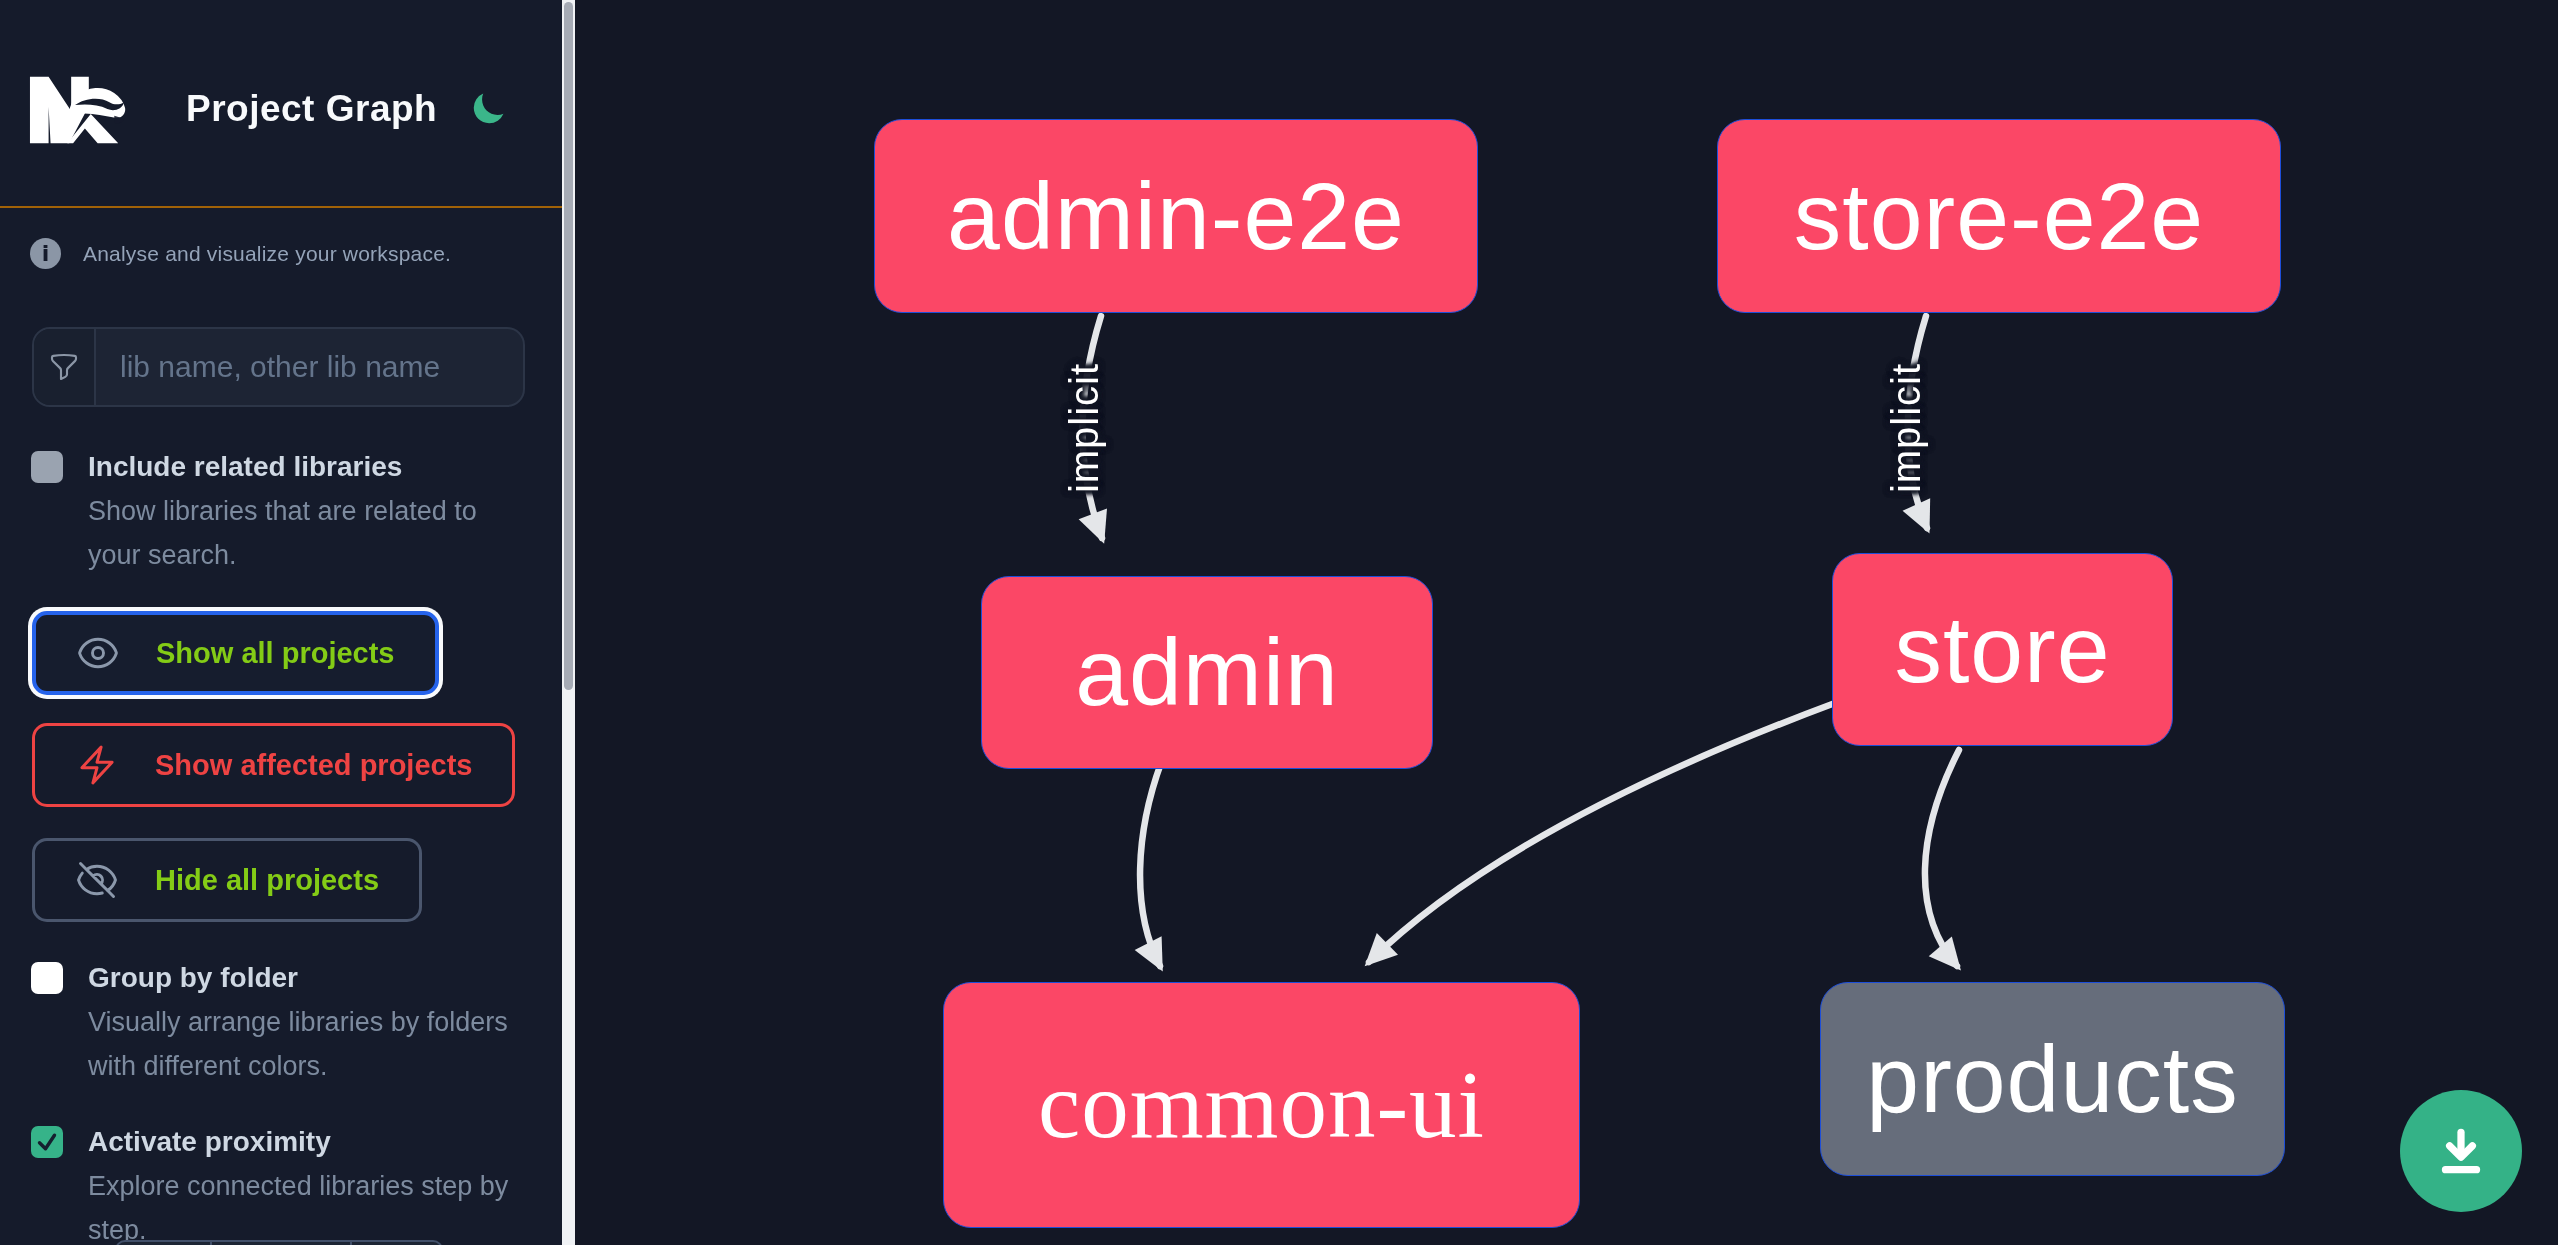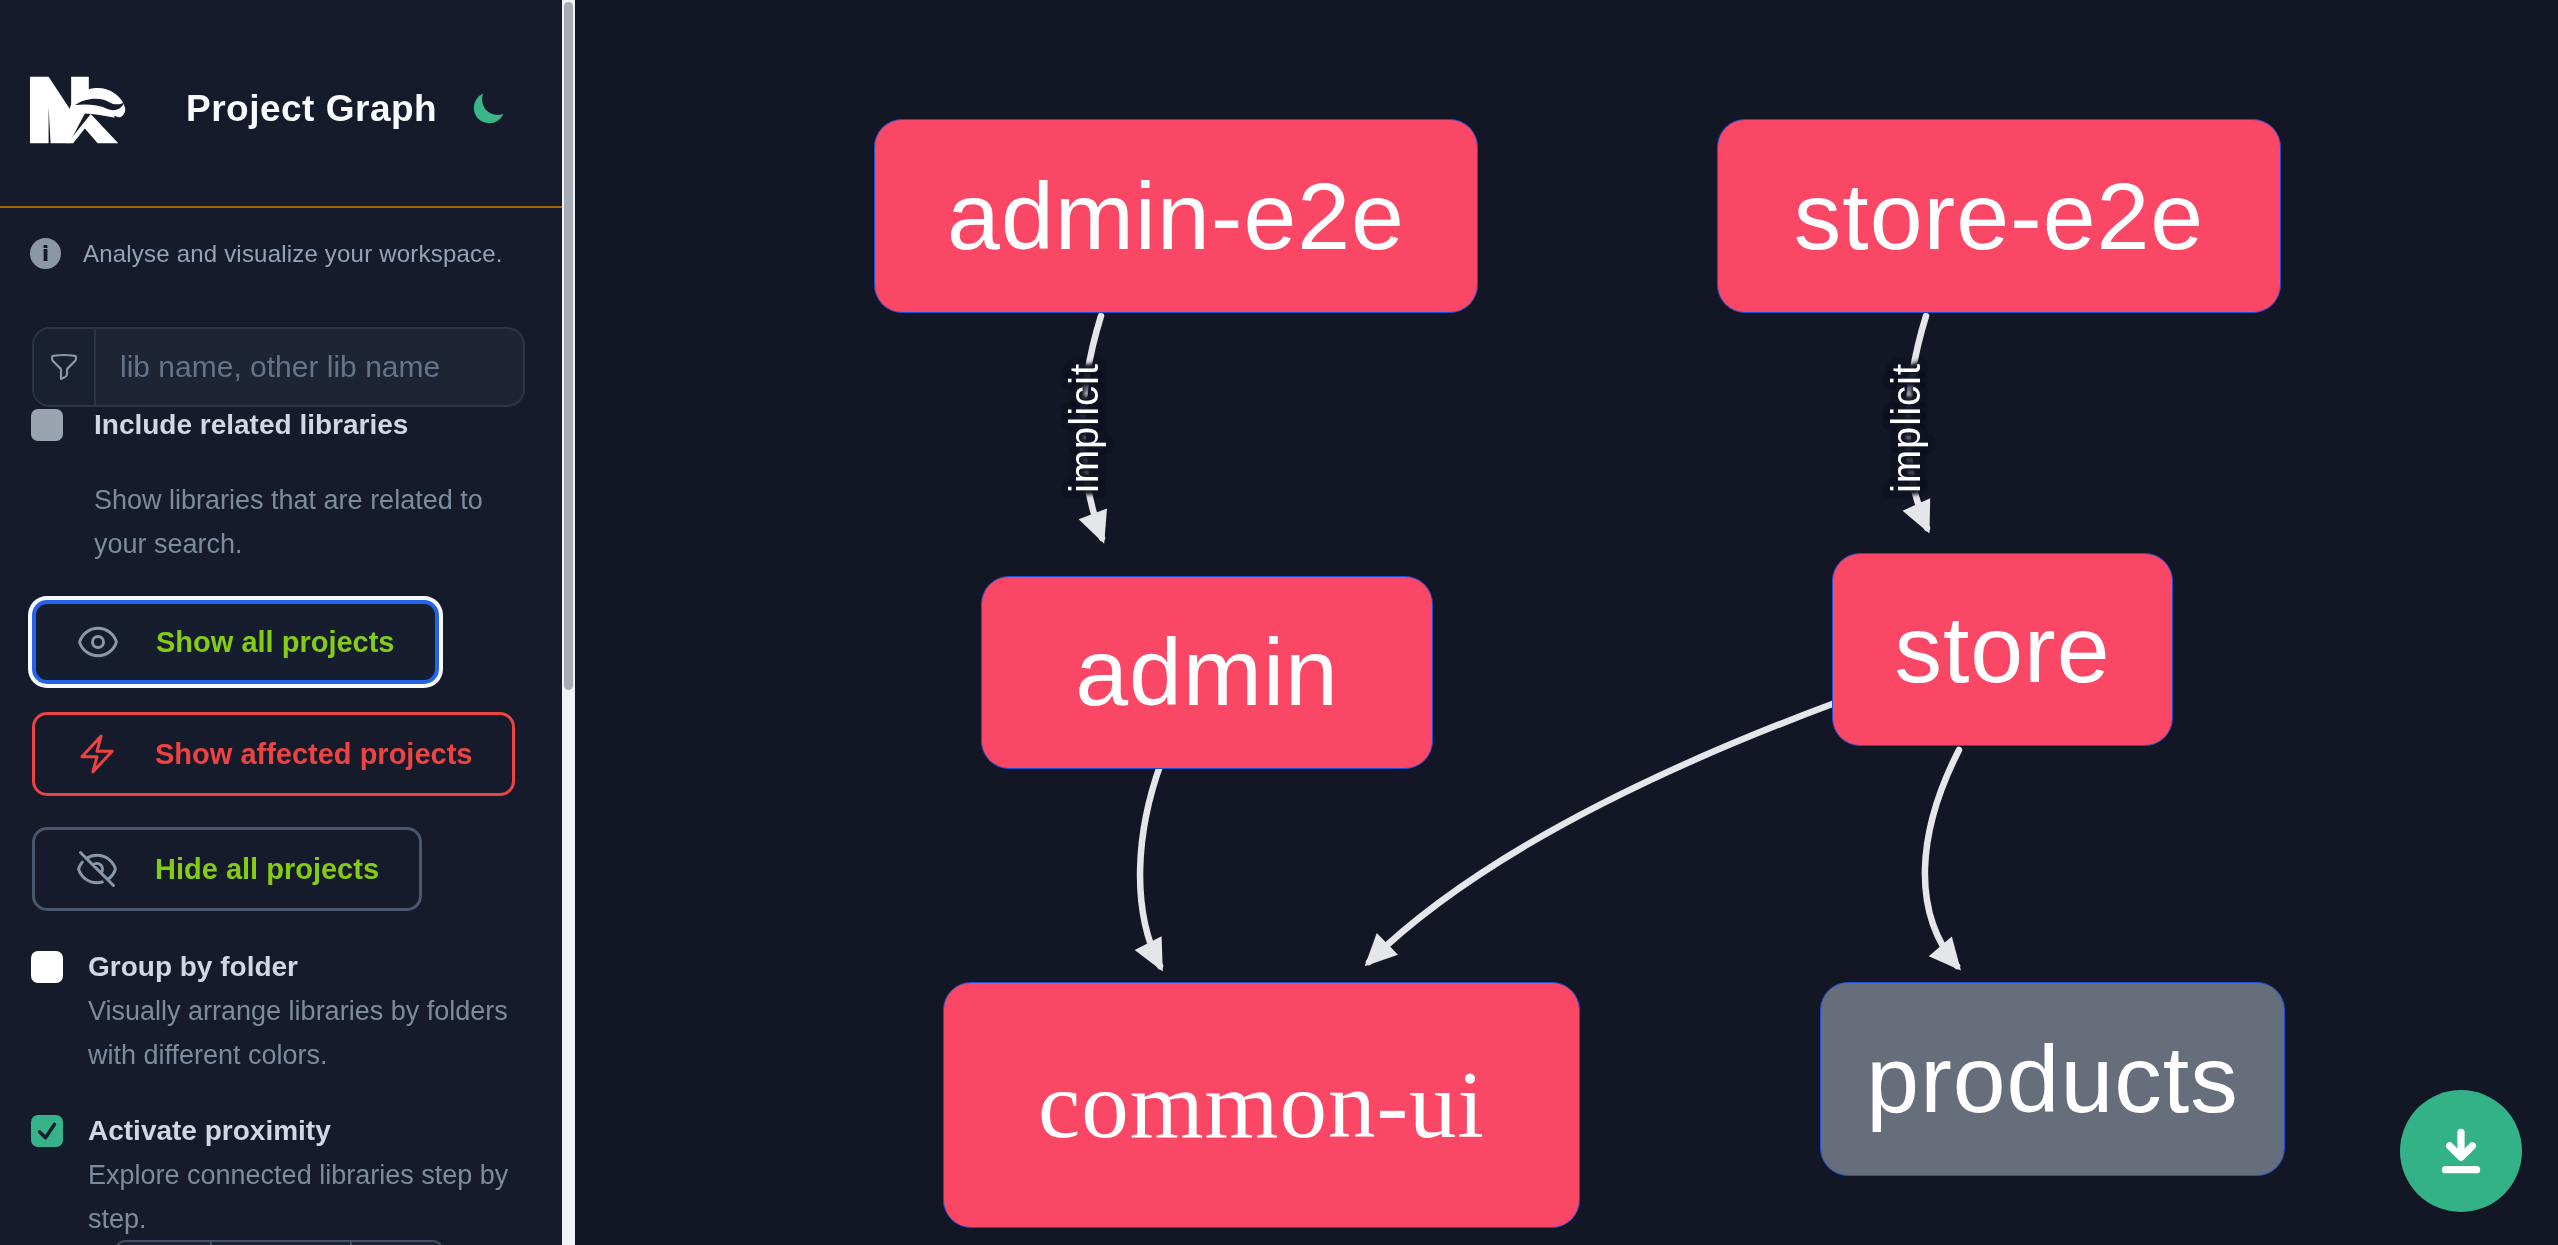--- a/index.html
+++ b/index.html
@@ -30,21 +30,21 @@
   .tagline {
     display:flex; align-items:center; gap:22px;
     margin:30px 30px 0 30px;
   }
   .info-icon {
     width:31px; height:31px; border-radius:50%; background:#8b96a6;
     color:#151b2b; font-weight:700; font-size:22px;
     display:grid; place-items:center; flex:0 0 auto;
     font-family:"DejaVu Sans", sans-serif;
   }
-  .tagline-text { font-size:24px; color:#94a3b8; letter-spacing:.2px; }
+  .tagline-text { font-size:21px; color:#94a3b8; letter-spacing:.2px; }
 
   .search {
     margin:58px 37px 0 32px; height:80px; display:flex;
     background:#1d2434; border:2px solid #2c3547; border-radius:18px;
     overflow:hidden;
   }
   .search-icon-cell {
     width:62px; background:#19202f; border-right:2px solid #2c3547;
     display:grid; place-items:center; flex:0 0 auto;
   }
@@ -170,21 +170,21 @@
 
   <div class="search">
     <span class="search-icon-cell">
       <svg width="32" height="32" viewBox="0 0 24 24" fill="none" stroke="#8b96a6" stroke-width="1.6" stroke-linecap="round" stroke-linejoin="round">
         <path d="M12 3c2.755 0 5.455.232 8.083.678.533.09.917.556.917 1.096v1.044a2.25 2.25 0 01-.659 1.591l-5.432 5.432a2.25 2.25 0 00-.659 1.591v2.927a2.25 2.25 0 01-1.244 2.013L9.75 21v-6.568a2.25 2.25 0 00-.659-1.591L3.659 7.41A2.25 2.25 0 013 5.818V4.774c0-.54.384-1.006.917-1.096A48.32 48.32 0 0112 3z"></path>
       </svg>
     </span>
     <input type="text" placeholder="lib name, other lib name" style="">
   </div>
 
-  <div class="toggle" style="gap:31px;">
+  <div class="toggle" style="margin-top:42px;">
     <span class="cbox gray"></span>
     <span class="t-label">Include related libraries</span>
     <span class="t-desc">Show libraries that are related to your search.</span>
   </div>
 
   <button class="sb-btn focused">
     <svg width="44" height="44" viewBox="0 0 24 24" fill="none" stroke="#8b98ab" stroke-width="1.6" stroke-linecap="round" stroke-linejoin="round">
       <path d="M2.036 12.322a1.012 1.012 0 010-.639C3.423 7.51 7.36 4.5 12 4.5c4.638 0 8.573 3.007 9.963 7.178.07.207.07.431 0 .639C20.577 16.49 16.64 19.5 12 19.5c-4.638 0-8.573-3.007-9.963-7.178z"></path>
       <path d="M15 12a3 3 0 11-6 0 3 3 0 016 0z"></path>
     </svg>

